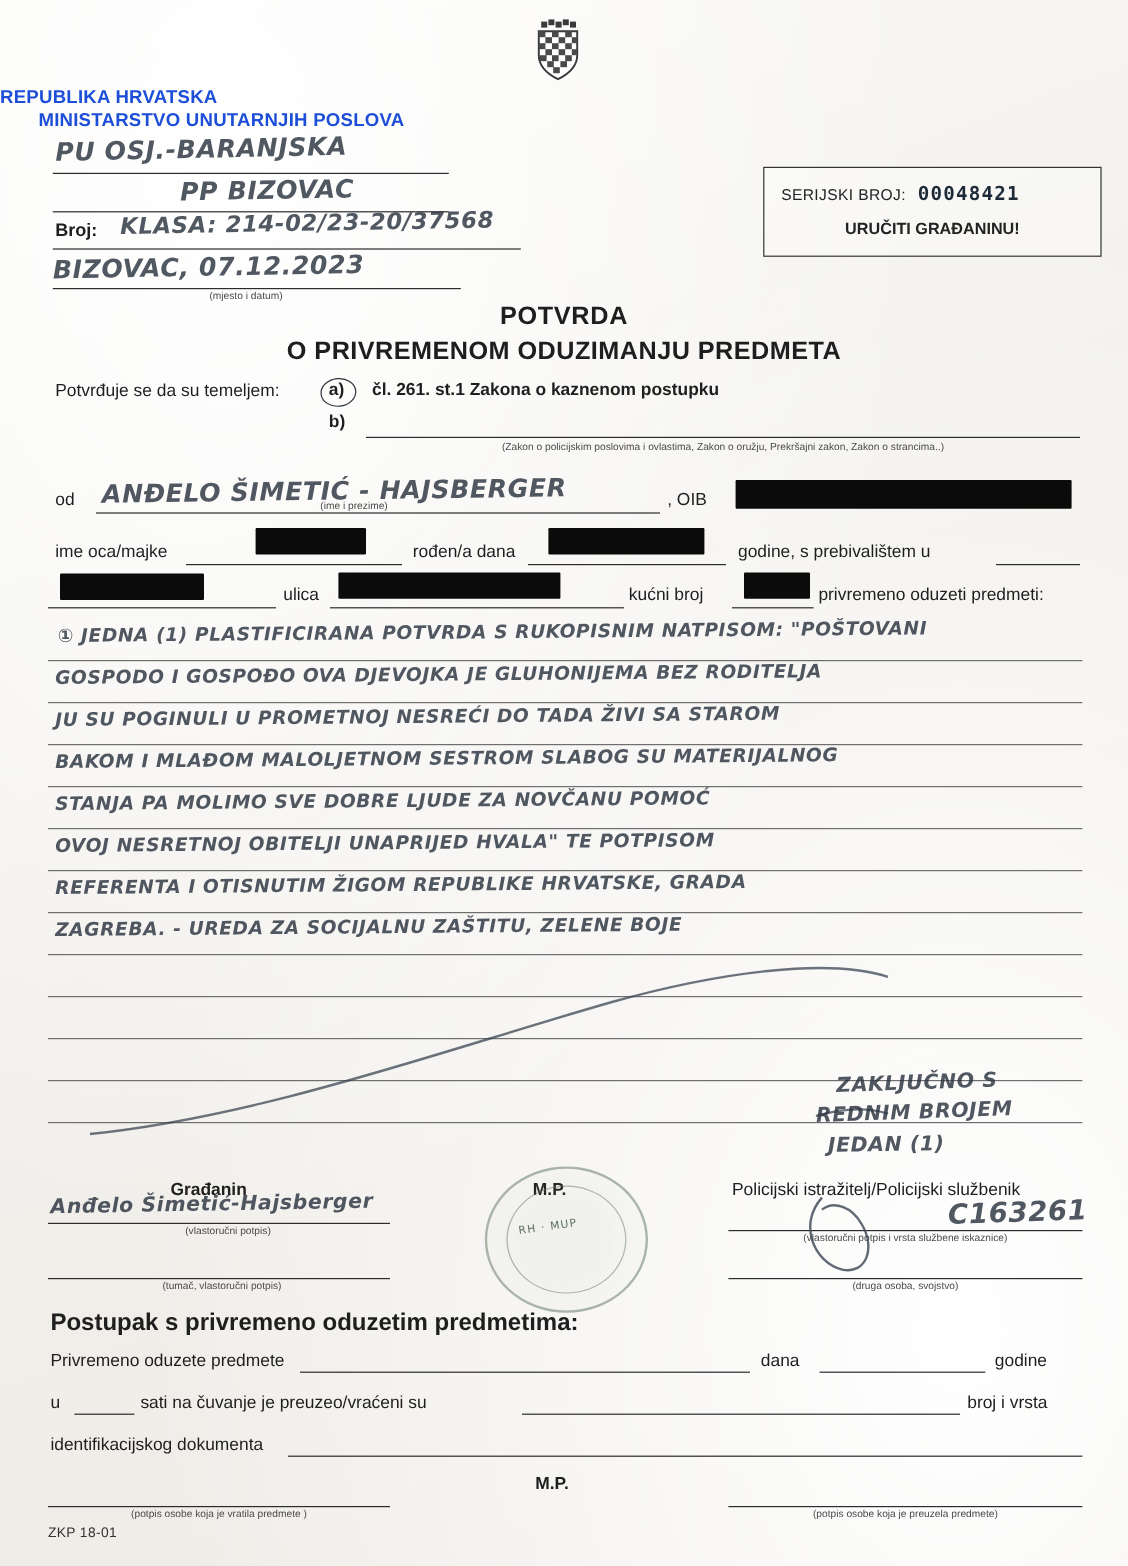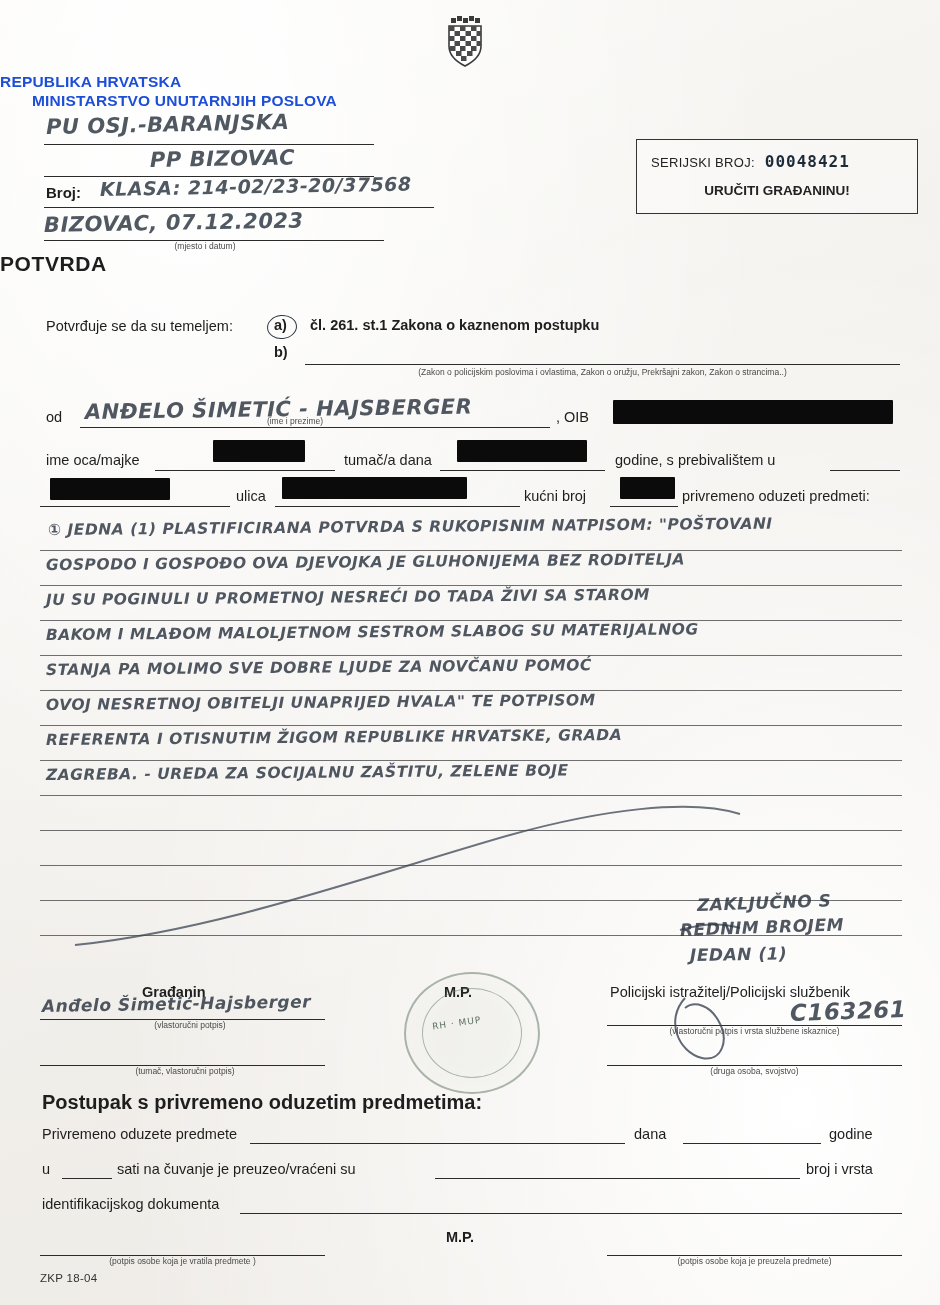--- a/index.html
+++ b/index.html
@@ -94,21 +94,21 @@
     position: absolute;
     left: 0; right: 0; top: 43px;
     text-align: center;
     font-size: 13.5px;
     font-weight: bold;
     color: #222;
   }
 
   
   .title1, .title2 {
-    position: absolute; width: 100%; text-align: left;
+    position: absolute; width: 100%; text-align: center;
     font-weight: bold; color: #1e1e1e;
   }
   .title1 { top: 252px; font-size: 21px; letter-spacing: .6px; }
   .title2 { top: 281px; font-size: 21px; letter-spacing: .4px; }
 
   .txt { position: absolute; color: #1e1e1e; font-size: 14.5px; }
   .txt-b { font-weight: bold; }
   .tiny {
     position: absolute;
     font-size: 8.5px;
@@ -225,20 +225,21 @@
 
     <div class="txt txt-b" style="left:46px; top:184px; font-size:15px;">Broj:</div>
     <div class="hw" style="left:100px; top:178px; font-size:19px; transform:rotate(-1deg);">KLASA: 214-02/23-20/37568</div>
     <div class="rule" style="left:44px; top:207px; width:390px;"></div>
 
     <div class="hw" style="left:44px; top:213px; font-size:21px; transform:rotate(-1deg);">BIZOVAC, 07.12.2023</div>
     <div class="rule" style="left:44px; top:240px; width:340px;"></div>
     <div class="tiny" style="left:140px; top:241px; width:130px;">(mjesto i datum)</div>
 
     <div class="title1">POTVRDA</div>
+    <div class="title2">O PRIVREMENOM ODUZIMANJU PREDMETA</div>
 
     <div class="txt" style="left:46px; top:318px;">Potvrđuje se da su temeljem:</div>
     <div class="circle-a"></div>
     <div class="txt txt-b" style="left:274px; top:317px;">a)</div>
     <div class="txt txt-b" style="left:310px; top:317px;">čl. 261. st.1 Zakona o kaznenom postupku</div>
 
     <div class="txt txt-b" style="left:274px; top:344px;">b)</div>
     <div class="rule" style="left:305px; top:364px; width:595px;"></div>
     <div class="tiny" style="left:305px; top:367px; width:595px;">(Zakon o policijskim poslovima i ovlastima, Zakon o oružju, Prekršajni zakon, Zakon o strancima..)</div>
 
@@ -247,21 +248,21 @@
     <div class="rule" style="left:80px; top:427px; width:470px;"></div>
     <div class="tiny" style="left:230px; top:416px; width:130px;">(ime i prezime)</div>
     <div class="txt" style="left:556px; top:409px;">, OIB</div>
     <div class="redact" style="left:613px; top:400px; width:280px; height:24px;"></div>
 
     <div class="txt" style="left:46px; top:452px;">
       <span>ime oca/majke</span>
     </div>
     <div class="redact" style="left:213px; top:440px; width:92px; height:22px;"></div>
     <div class="rule" style="left:155px; top:470px; width:180px;"></div>
-    <div class="txt" style="left:344px; top:452px;">tumač/a dana</div>
+    <div class="txt" style="left:344px; top:452px;">rođen/a dana</div>
     <div class="redact" style="left:457px; top:440px; width:130px; height:22px;"></div>
     <div class="rule" style="left:440px; top:470px; width:165px;"></div>
     <div class="txt" style="left:615px; top:452px;text-align:right;">godine, s prebivalištem u</div>
     <div class="rule" style="left:830px; top:470px; width:70px;"></div>
 
     <div class="redact" style="left:50px; top:478px; width:120px; height:22px;"></div>
     <div class="rule" style="left:40px; top:506px; width:190px;"></div>
     <div class="txt" style="left:236px; top:488px;">ulica</div>
     <div class="redact" style="left:282px; top:477px; width:185px; height:22px;"></div>
     <div class="rule" style="left:275px; top:506px; width:245px;"></div>
@@ -349,15 +350,15 @@
     <div class="txt" style="left:42px; top:1196px;">identifikacijskog  dokumenta</div>
     <div class="rule" style="left:240px; top:1213px; width:662px;"></div>
 
     <div class="txt txt-b" style="left:446px; top:1229px; font-size:14.5px;">M.P.</div>
 
     <div class="rule" style="left:40px; top:1255px; width:285px;"></div>
     <div class="tiny" style="left:40px; top:1256px; width:285px;">(potpis osobe koja je vratila predmete )</div>
     <div class="rule" style="left:607px; top:1255px; width:295px;"></div>
     <div class="tiny" style="left:607px; top:1256px; width:295px;">(potpis osobe koja je preuzela predmete)</div>
 
-    <div class="footer-code">ZKP 18-04</div>
+    <div class="footer-code">ZKP 18-01</div>
   </div>
 </div>
 
 </body></html>

